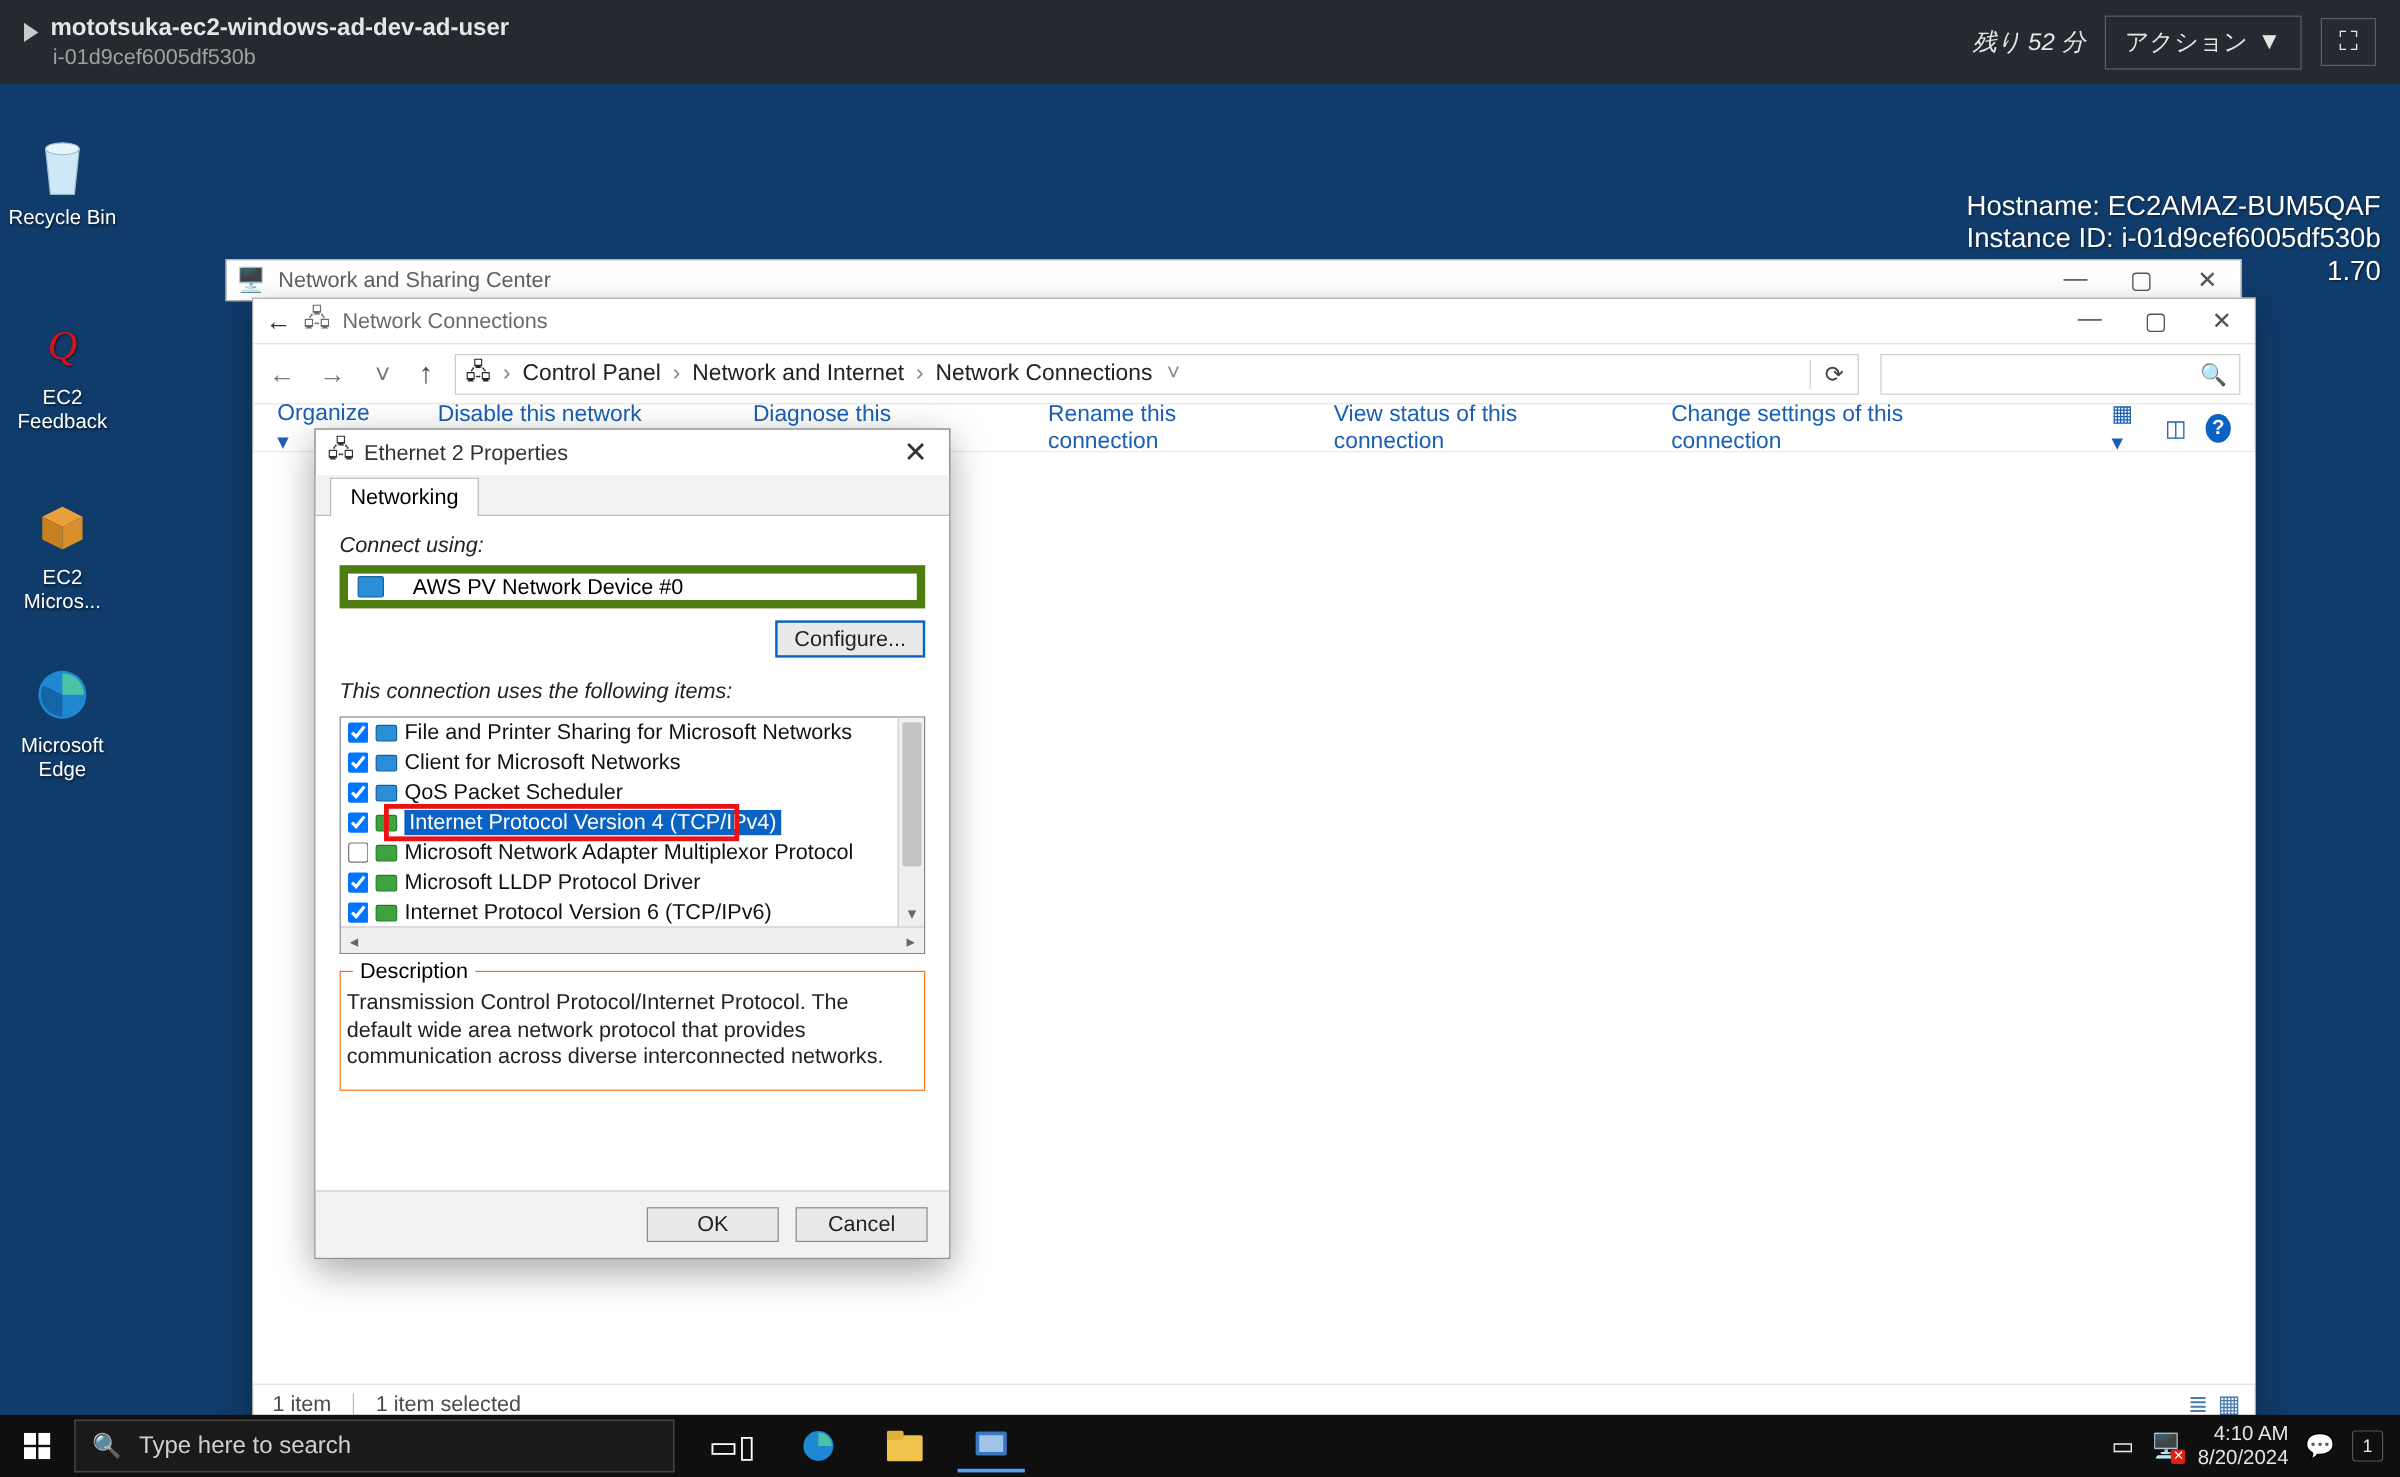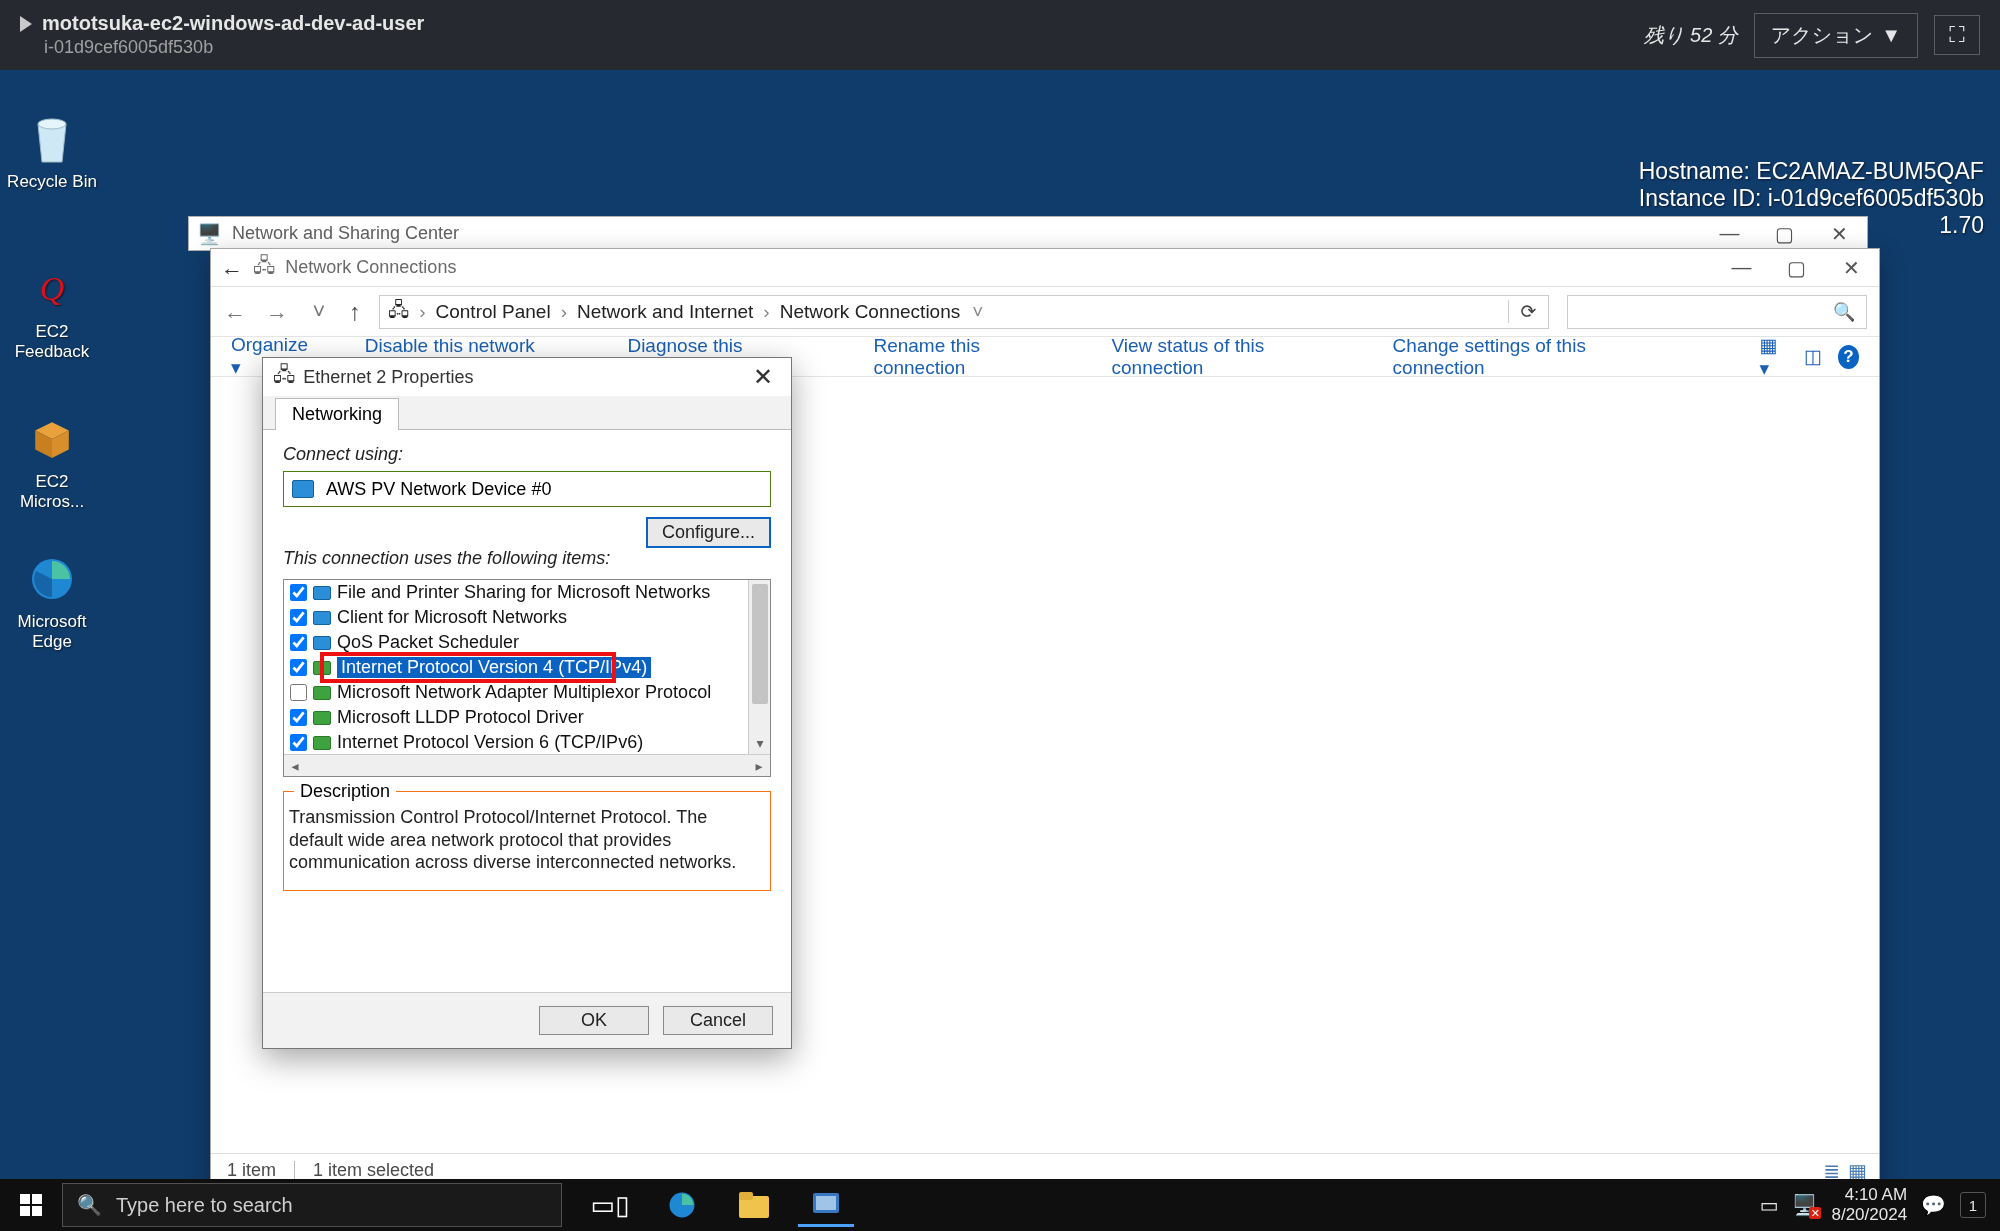--- a/index.html
+++ b/index.html
@@ -1,21 +1,21 @@
 <!DOCTYPE html>
 <html><head>
   <meta charset="utf-8">
   <style>
     * { box-sizing: border-box; margin: 0; padding: 0; font-family: "Segoe UI", Tahoma, sans-serif; }
     body { width: 2000px; height: 1231px; background: #0a3a6b; overflow: hidden; position: relative; }
 
     
     .session-bar { position: absolute; top: 0; left: 0; right: 0; height: 70px; background: #262a30; color: #e6e6e6; display: flex; align-items: center; padding: 0 20px; font-size: 20px; }
     .session-left { display: flex; flex-direction: column; gap: 2px; }
-    .session-title-row { display: flex; align-items: center; gap: 10px; }
+    .session-title-row { display: flex; align-items: flex-end; gap: 10px; }
     .play-icon { width: 0; height: 0; border-top: 8px solid transparent; border-bottom: 8px solid transparent; border-left: 12px solid #c9c9c9; }
     .session-title { font-weight: 600; }
     .session-sub { font-size: 18px; color: #a0a0a0; padding-left: 24px; }
     .session-right { margin-left: auto; display: flex; align-items: center; gap: 16px; }
     .time-remaining { font-size: 20px; color: #e6e6e6; font-style: italic; }
     .action-btn { border: 1px solid #5a5e64; background: transparent; color: #e6e6e6; padding: 8px 16px; font-size: 20px; display: inline-flex; align-items: center; gap: 8px; cursor: pointer; }
     .fullscreen-btn { border: 1px solid #5a5e64; background: transparent; color: #e6e6e6; width: 46px; height: 40px; display: inline-flex; align-items: center; justify-content: center; cursor: pointer; font-size: 22px; }
 
     
     .desktop { position: absolute; top: 70px; left: 0; right: 0; bottom: 50px; background: #103c6b; }
@@ -65,21 +65,21 @@
 
     
     .props { position: absolute; left: 262px; top: 287px; width: 530px; height: 692px; background: #fff; border: 1px solid #777; box-shadow: 0 10px 30px rgba(0,0,0,.35); display: flex; flex-direction: column; font-size: 18px; }
     .props-title { height: 38px; display: flex; align-items: center; padding: 0 10px; color: #333; }
     .props-title .pt-icon { margin-right: 8px; font-size: 20px; }
     .props-title .pt-close { margin-left: auto; font-size: 24px; color: #333; width: 36px; text-align: center; }
     .props-tabs { height: 34px; display: flex; align-items: flex-end; padding-left: 12px; background: #f2f2f2; border-bottom: 1px solid #bbb; }
     .props-tab { background: #fff; border: 1px solid #bbb; border-bottom: none; padding: 5px 16px; font-size: 18px; position: relative; top: 1px; }
     .props-body { flex: 1; padding: 14px 20px 10px 20px; background: #fff; }
     .label { color: #222; margin-bottom: 6px; font-style: italic; }
-    .adapter-box { border: 1px solid #4d7c0f; height: 36px; display: flex; align-items: center; padding-left: 8px; gap: 12px; }
+    .adapter-box { border: 7px solid #4d7c0f; height: 36px; display: flex; align-items: center; padding-left: 8px; gap: 24px; }
     .adapter-icn { width: 22px; height: 18px; background: #2b8ed6; border: 1px solid #1363a0; border-radius: 2px; }
     .configure-row { display: flex; justify-content: flex-end; margin-top: 10px; }
     .win-button { border: 1px solid #8a8a8a; background: #e9e9e9; padding: 3px 14px; font-size: 18px; color: #222; cursor: pointer; min-width: 110px; text-align: center; }
     .win-button.focus { border: 2px solid #0a63c2; }
     .conn-list { margin-top: 10px; border: 1px solid #888; height: 198px; position: relative; overflow: hidden; }
     .conn-inner { position: absolute; inset: 0 22px 22px 0; overflow: hidden; }
     .conn-scroll-v { position: absolute; top: 0; right: 0; bottom: 22px; width: 22px; background: #efefef; border-left: 1px solid #ccc; }
     .conn-scroll-v .thumb { position: absolute; left: 3px; width: 16px; top: 4px; height: 120px; background: #c4c4c4; border-radius: 2px; }
     .conn-scroll-v .btn { position: absolute; left: 0; width: 22px; height: 22px; text-align: center; color: #666; font-size: 14px; line-height: 22px; }
     .conn-scroll-v .btn.up { top: 0; }
@@ -269,21 +269,21 @@
     <div class="props-body">
       <div class="label">Connect using:</div>
       <div class="adapter-box">
         <span class="adapter-icn"></span>
         <span>AWS PV Network Device #0</span>
       </div>
       <div class="configure-row">
         <button class="win-button focus">Configure...</button>
       </div>
 
-      <div class="label" style="margin-top:0;">This connection uses the following items:</div>
+      <div class="label" style="margin-top:18px;">This connection uses the following items:</div>
 
       <div class="conn-list">
         <div class="conn-inner" id="conn-inner">
             <div class="conn-item">
               <input type="checkbox" checked="" style="">
               <span class="item-icn"></span>
               <span class="txt">File and Printer Sharing for Microsoft Networks</span>
             </div>
             <div class="conn-item">
               <input type="checkbox" checked="" style="">

